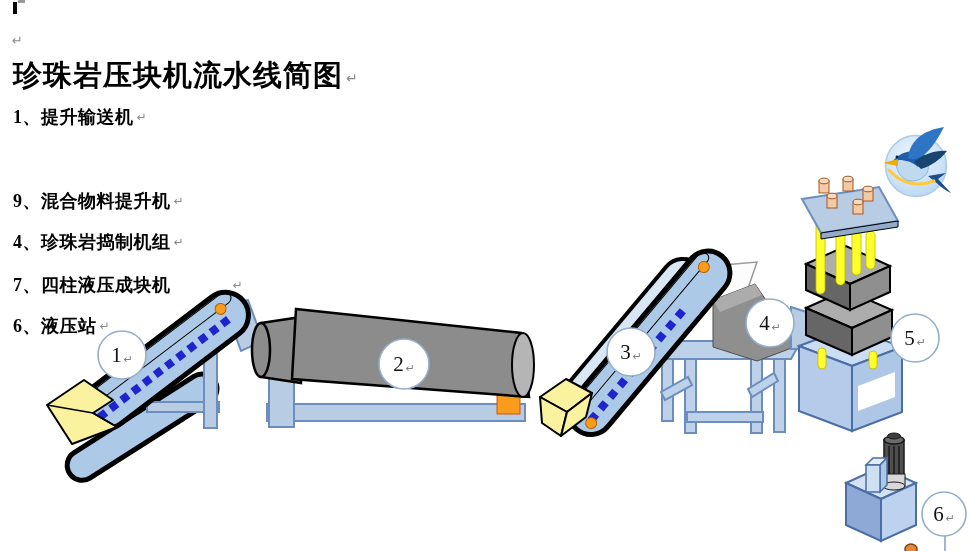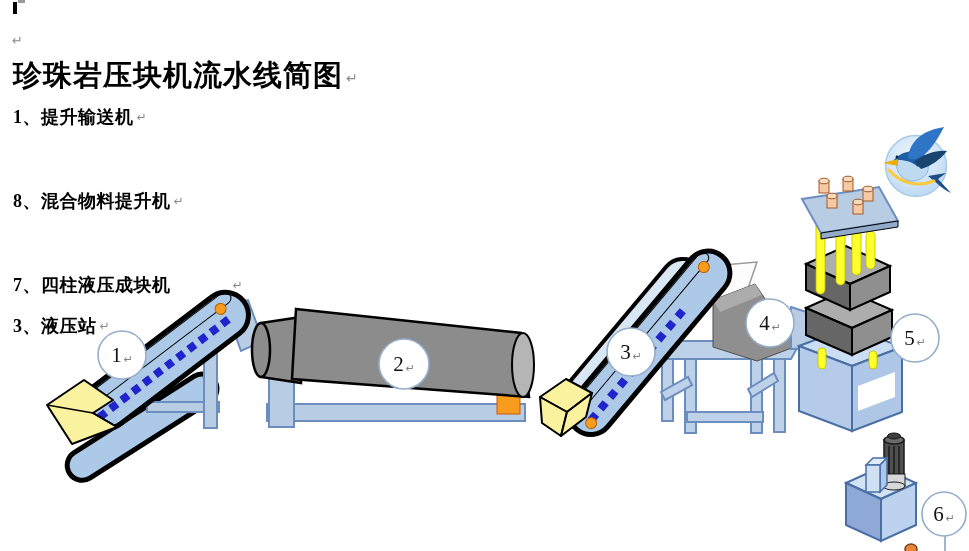--- a/index.html
+++ b/index.html
@@ -269,16 +269,17 @@
     </g>
   </svg>
 
   <div class="cursor-bar"></div>
   <div class="cursor-tick"></div>
   <div class="pm-abs">↵</div>
 
   <div class="doc-title"><span>珍珠岩压块机流水线简图</span><span class="pm">↵</span></div>
 
   <div class="legend-line l1"><span>1、提升输送机</span><span class="pm">↵</span></div>
-  <div class="legend-line l3"><span>8、混合物料提升机</span><span class="pm">↵</span></div>
+  <div class="legend-line l3"><span>9、混合物料提升机</span><span class="pm">↵</span></div>
+  <div class="legend-line l4"><span>4、珍珠岩捣制机组</span><span class="pm">↵</span></div>
   <div class="legend-line l5"><span>7、四柱液压成块机</span><span class="pm pm-gap">↵</span></div>
-  <div class="legend-line l6"><span>3、液压站</span><span class="pm">↵</span></div>
+  <div class="legend-line l6"><span>6、液压站</span><span class="pm">↵</span></div>
 </div>
 
 </body></html>

